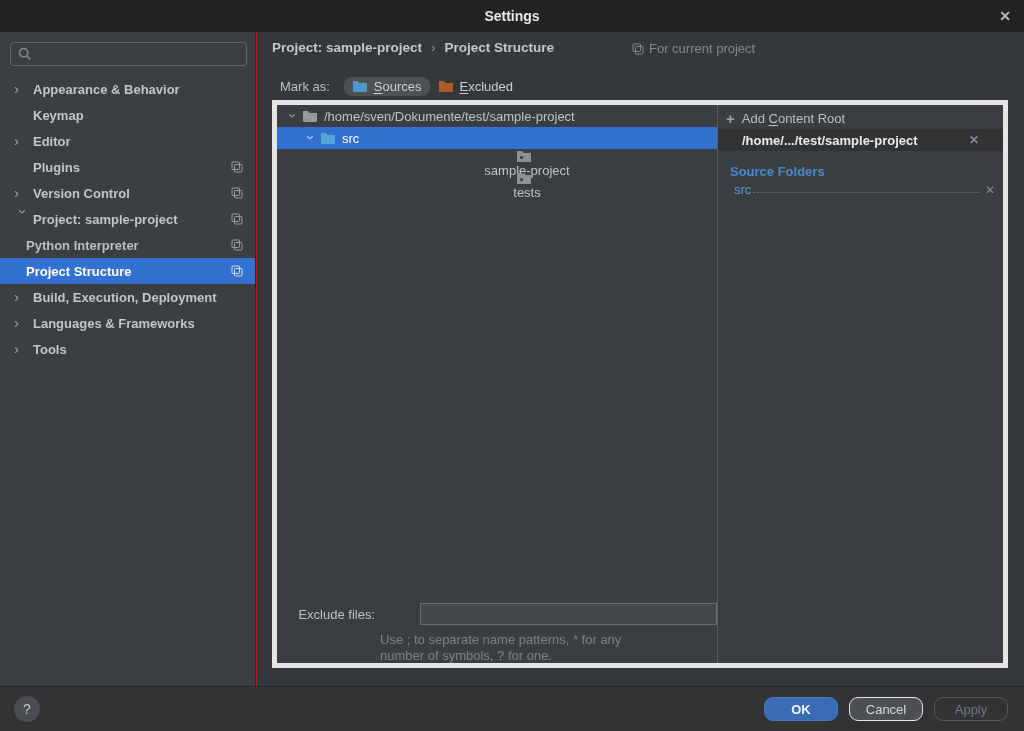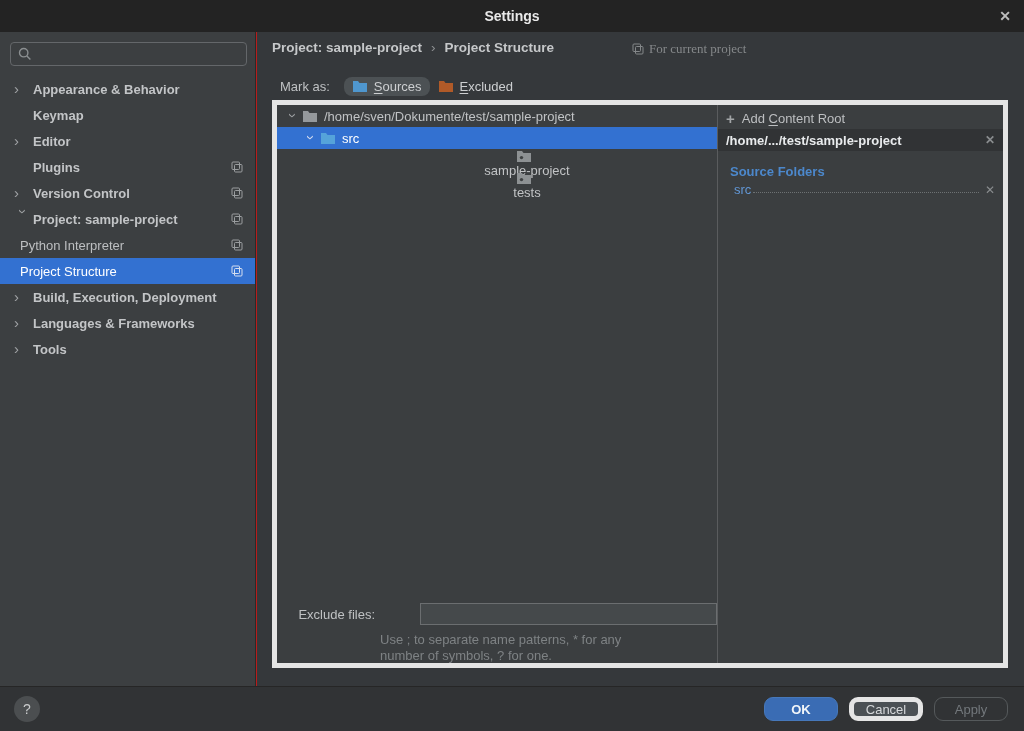--- a/index.html
+++ b/index.html
@@ -29,41 +29,40 @@
     position:absolute; top:10px; left:10px; width:237px; height:24px;
     border:1px solid #64676a; border-radius:4px;
     display:flex; align-items:center; padding:0 6px; background:#3c3f41;
   }
   .side-rows { position:absolute; top:44px; left:0; right:0; }
   .side-row {
     height:26px; display:flex; align-items:center; padding-left:14px;
     font-weight:bold; color:#c3c5c7; cursor:pointer;
   }
   .side-row .chev { width:19px; flex:none; }
-  .side-row.sub { font-weight:normal; color:#bdbfc1; padding-left:20px; }
+  .side-row.sub { font-weight:bold; color:#bdbfc1; padding-left:26px; }
   .side-row.selected { background:#3371d1; color:#ffffff; }
   .side-row.selected .pp-icon { color:#d6dff0; }
   .chev {
     display:inline-block; color:#a0a3a5; font-size:15px; line-height:1;
     font-weight:normal; transform:translateY(-1px);
   }
   .chev.expanded { transform:rotate(90deg) translateX(-1px); }
   .pp-icon { margin-left:auto; margin-right:12px; color:#9b9ea0; display:flex; flex:none; }
   .side-row.selected .pp-icon { margin-right:12px; }
   
   .main { position:absolute; top:32px; left:257px; right:0; bottom:45px; background:#35383b; }
   .crumbs {
     position:absolute; top:8px; left:15px; display:flex; align-items:center; gap:9px;
     font-weight:bold; font-size:13.5px; color:#c6c8ca;
   }
   .crumb-sep { color:#8f9193; font-weight:normal; }
   .scope {
     position:absolute; top:9px; left:375px; display:flex; align-items:center; gap:5px;
     color:#85888a;
-    font-family:Liberation Serif, serif;
   }
   .markas {
     position:absolute; top:42px; left:23px; height:24px;
     display:flex; align-items:center;
   }
   .markas-label { margin-right:14px; color:#bfc1c3; }
   .chip {
     display:flex; align-items:center; gap:6px; padding:2px 8px;
     border-radius:8px; cursor:pointer; color:#cdcfd1;
   }
@@ -90,21 +89,21 @@
     width:329px; height:22px; background:#45494b; border:1px solid #6b6e70;
     color:#d8dadc; font-family:"Liberation Sans",sans-serif; font-size:13px; padding:0 5px; outline:none;
   }
   .hint { margin:6px 0 0 103px; color:#7e8284; line-height:16px; }
   
   .right-col { flex:1; border-left:1px solid #5a5c5e; position:relative; color:#bdbfc1; }
   .add-row { height:22px; margin-top:2px; display:flex; align-items:center; padding:0 8px; gap:7px; cursor:pointer; }
   .plus { color:#a2a5a7; font-size:15px; font-weight:bold; line-height:1; }
   .root-row {
     height:22px; background:#313335; display:flex; align-items:center;
-    padding:0 8px; color:#e9ebed; font-weight:bold; cursor:pointer;
+    padding:0 24px; color:#e9ebed; font-weight:bold; cursor:pointer;
   }
   .x-icon { margin-left:auto; color:#8a8d8f; font-size:12px; cursor:pointer; flex:none; }
   .sf-title { margin:13px 0 3px 12px; font-weight:bold; color:#4c88cc; }
   .sf-item { display:flex; align-items:flex-end; margin:2px 8px 0 16px; color:#6297d5; cursor:pointer; }
   .leader { flex:1; border-bottom:1px dotted #6d7173; margin:0 6px 4px 2px; }
   
   .footer {
     position:absolute; left:0; right:0; bottom:0; height:45px;
     background:#313335; border-top:1px solid #262626;
   }
@@ -112,21 +111,21 @@
     position:absolute; left:14px; top:9px; width:26px; height:26px; border-radius:50%;
     background:#4b4e50; color:#c8cacb; display:flex; align-items:center; justify-content:center;
     font-size:14px; cursor:pointer;
   }
   .btns { position:absolute; right:16px; top:10px; display:flex; gap:11px; }
   .btn {
     width:74px; height:24px; border-radius:9px; font-family:"Liberation Sans",sans-serif;
     font-size:13px; display:flex; align-items:center; justify-content:center; cursor:pointer;
   }
   .btn.primary { background:#3a6cb4; border:1px solid #4678ba; color:#f1f5f9; font-weight:bold; }
-  .btn.normal { background:#4b5054; border:5px solid #e5e5e5; color:#d6d8da; }
+  .btn.normal { background:#4b5054; border:1px solid #e5e5e5; color:#d6d8da; }
   .btn.disabled { background:transparent; border:1px solid #55595b; color:#73787c; cursor:default; }
 </style>
 </head>
 <body>
 
 <div class="window">
 
   <div class="titlebar">
     <span class="title">Settings</span>
     <span class="close-btn">✕</span>

